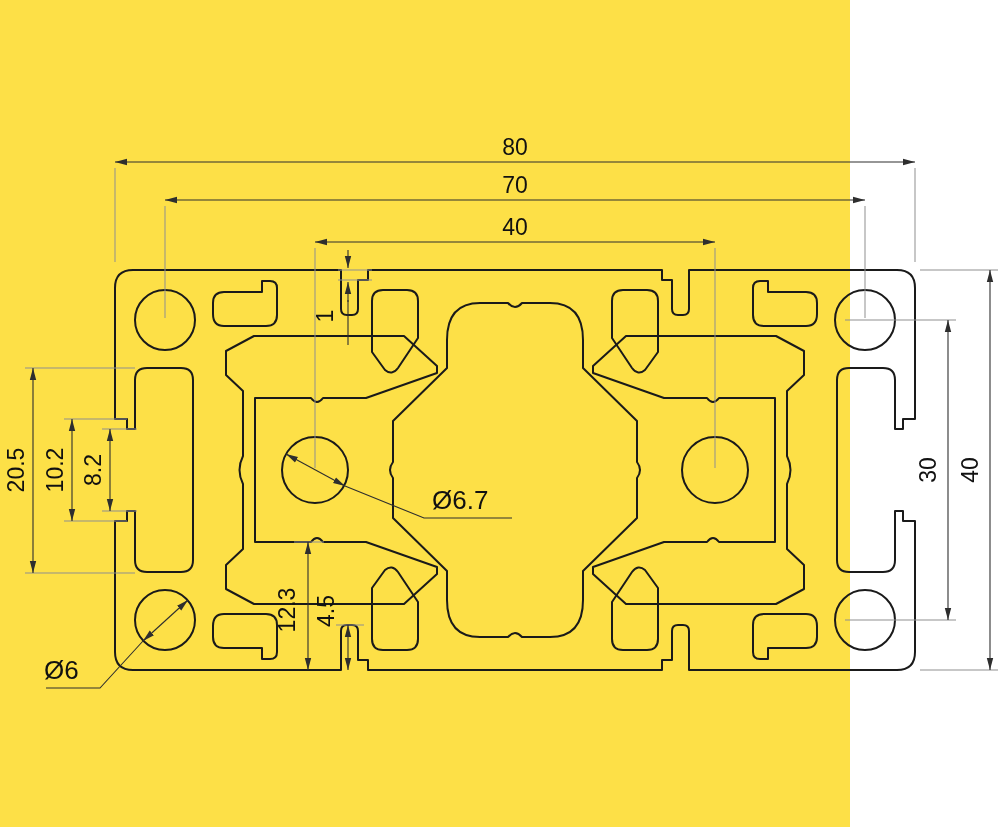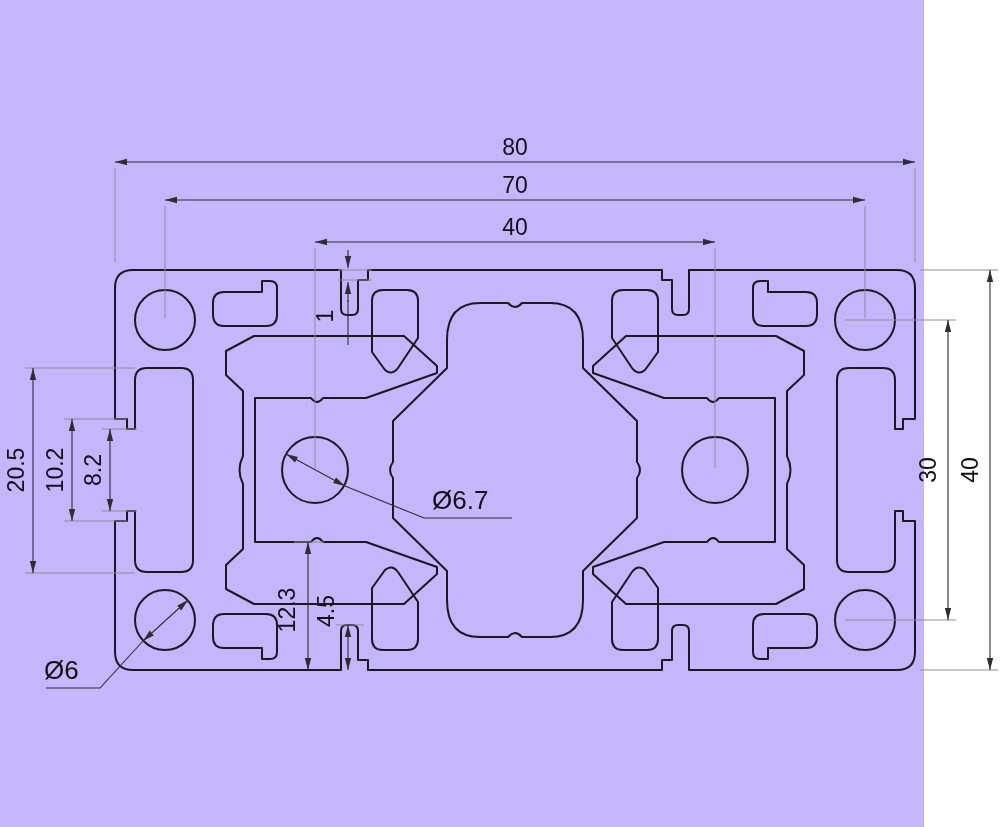--- a/index.html
+++ b/index.html
@@ -5,23 +5,23 @@
   html, body {
     margin: 0;
     padding: 0;
     background: #ffffff;
     width: 1000px;
     height: 827px;
     overflow: hidden;
     font-family: "Liberation Sans", sans-serif;
   }
   .drawing-wrap {
-    width: 924px;
+    width: 850px;
     height: 827px;
-    background: #c4b5fd;
+    background: #fde047;
   }
   svg { display: block; }
   .profile-line {
     fill: none;
     stroke: #1a1a1a;
     stroke-width: 2;
     stroke-linejoin: round;
     stroke-linecap: round;
   }
   .dim-line {

